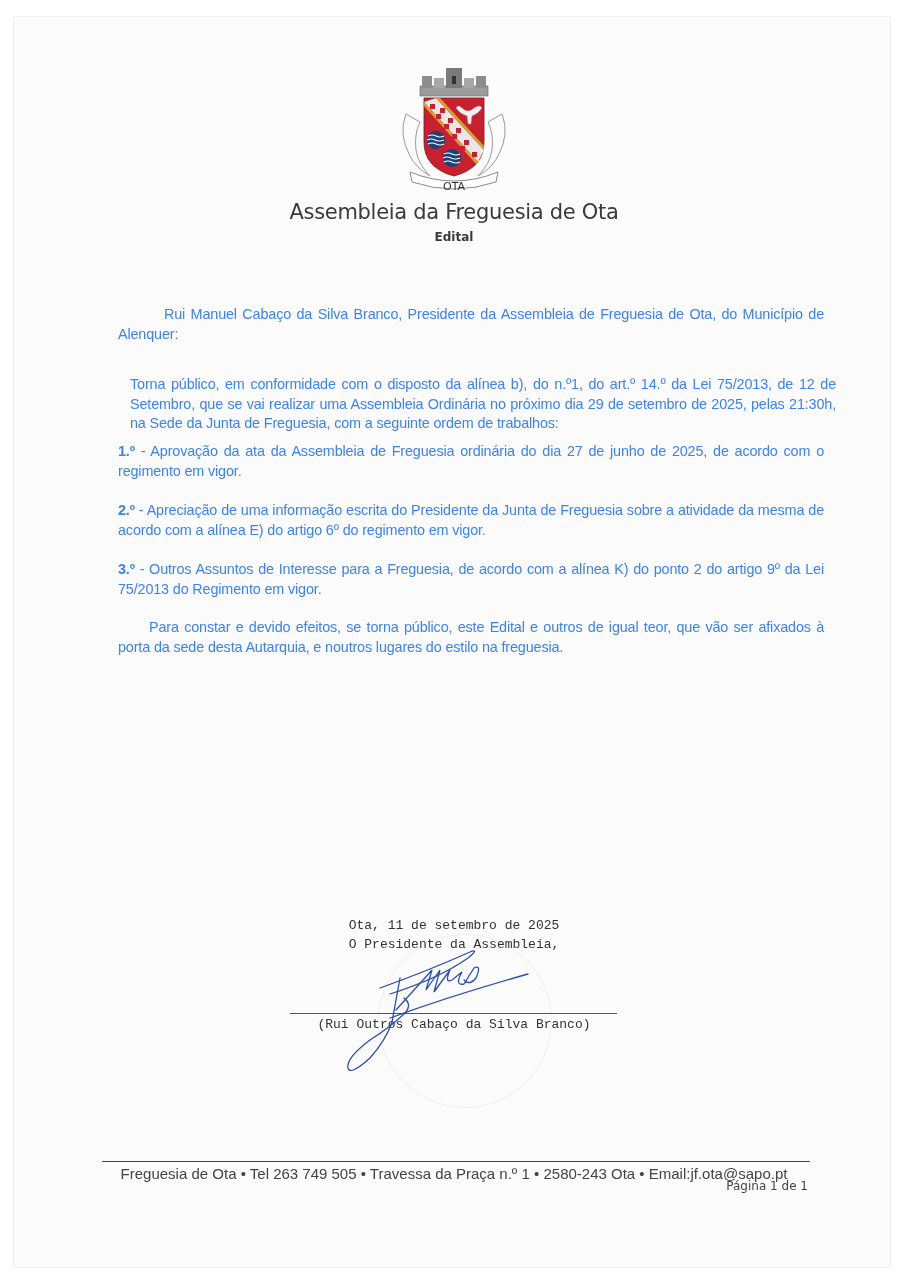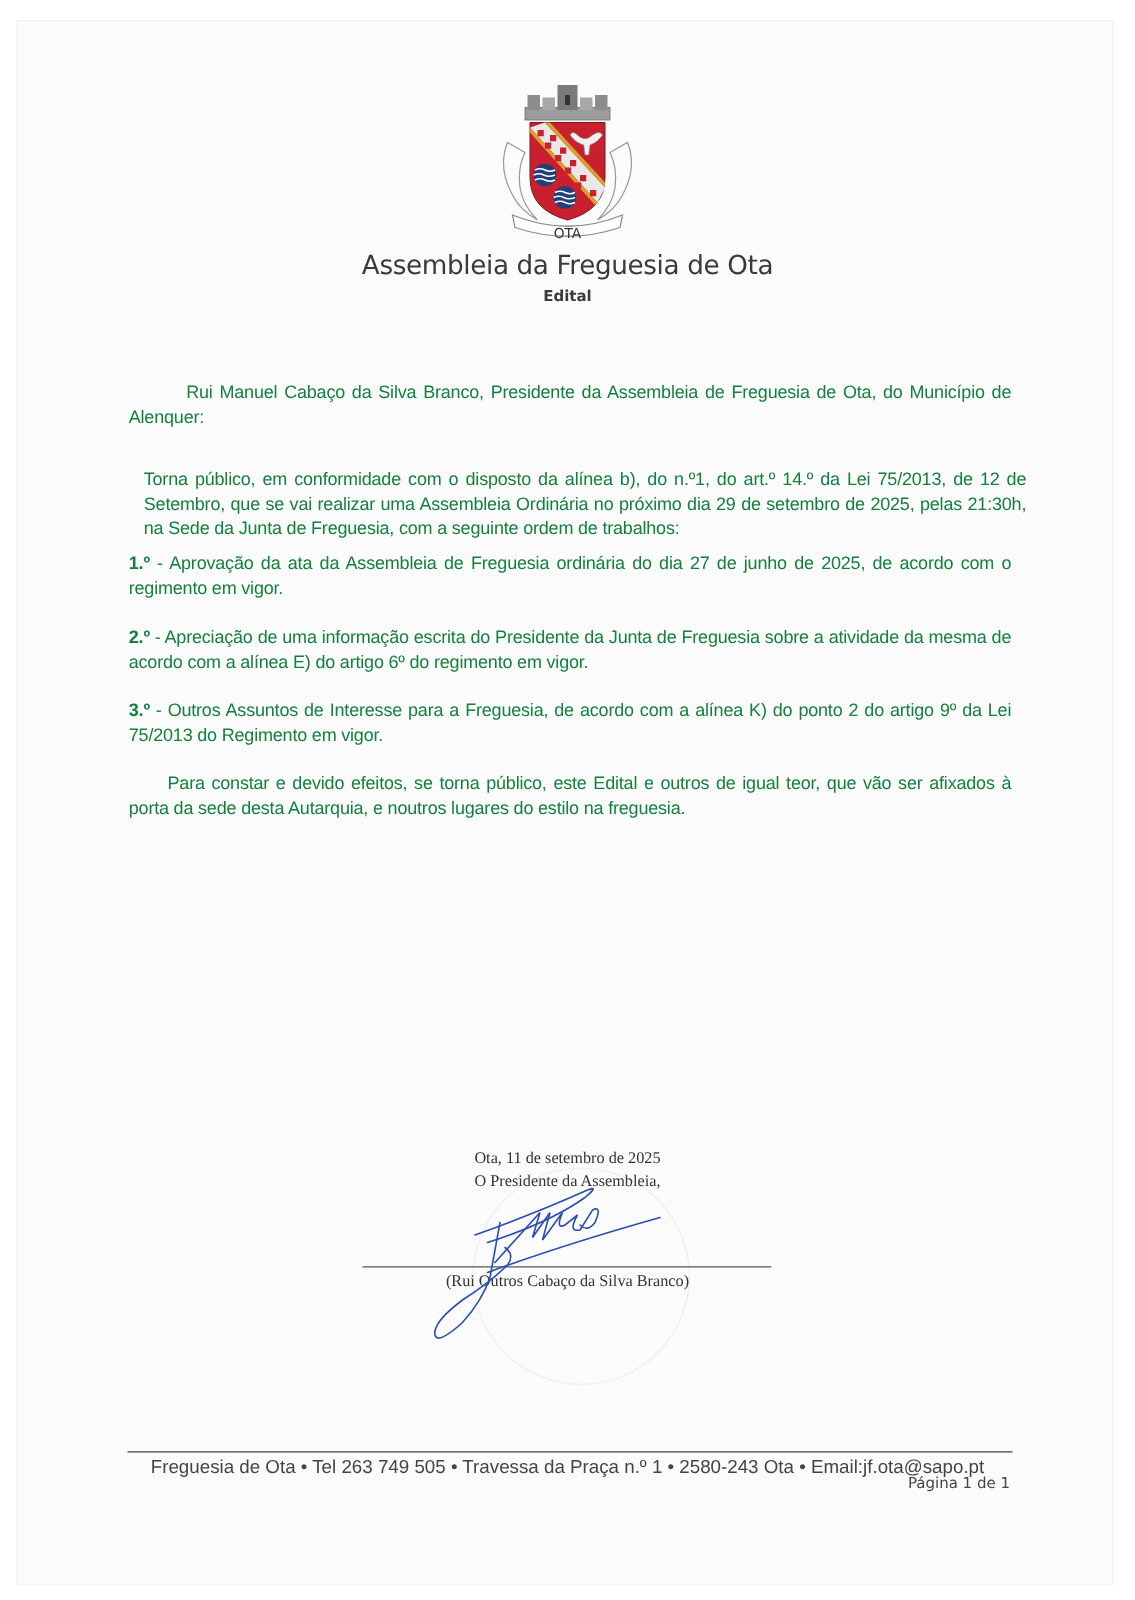--- a/index.html
+++ b/index.html
@@ -19,30 +19,30 @@
     position: absolute; left: 0; width: 908px; text-align: center;
     top: 200px; font-size: 21px; font-weight: normal; color: #3a3a3a;
     font-family: "DejaVu Sans", sans-serif; letter-spacing: -0.3px;
   }
   .subtitle {
     position: absolute; left: 0; width: 908px; text-align: center;
     top: 230px; font-size: 12px; font-weight: bold; color: #3a3a3a;
     font-family: "DejaVu Sans", sans-serif;
   }
   .body-text {
-    position: absolute; left: 103px; width: 706px;
+    position: absolute; left: 118px; width: 706px;
     font-size: 14.4px; line-height: 19.5px; text-align: justify;
-    font-family: "Liberation Sans", sans-serif; color: #15803d;
+    font-family: "Liberation Sans", sans-serif; color: #3b82f6;
     letter-spacing: -0.15px;
   }
   .indent1 { text-indent: 46px; }
   .indent2 { text-indent: 31px; }
   .num { font-weight: bold; }
   .sig-block { position: absolute; left: 0; width: 908px; text-align: center;
-    font-family: Liberation Serif, serif; font-size: 13px; color: #333; }
+    font-family: Liberation Mono, monospace; font-size: 13px; color: #333; }
   .sig-line { position: absolute; left: 290px; top: 1013px; width: 327px; height: 1px; background: #555; }
   .footer-line { position: absolute; left: 102px; top: 1161px; width: 708px; height: 1px; background: #444; }
   .footer-text { position: absolute; left: 0; width: 908px; top: 1165px; text-align: center;
     font-family: "Liberation Sans", sans-serif; font-size: 15px; color: #444; }
   .page-num { position: absolute; right: 100px; top: 1179px;
     font-family: "DejaVu Sans", sans-serif; font-size: 12px; color: #444; }
   .stamp { position: absolute; left: 378px; top: 934px; width: 172px; height: 172px;
     border-radius: 50%; border: 1px solid #eeeeee; }
   .signature { position: absolute; left: 340px; top: 940px; width: 200px; height: 150px; }
 </style>

